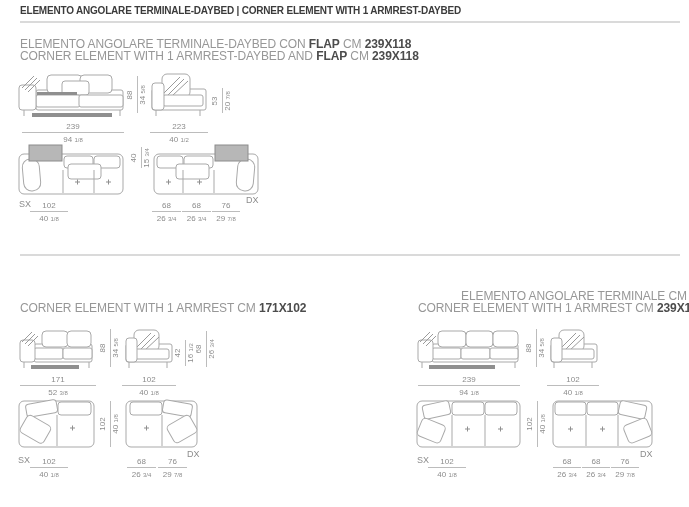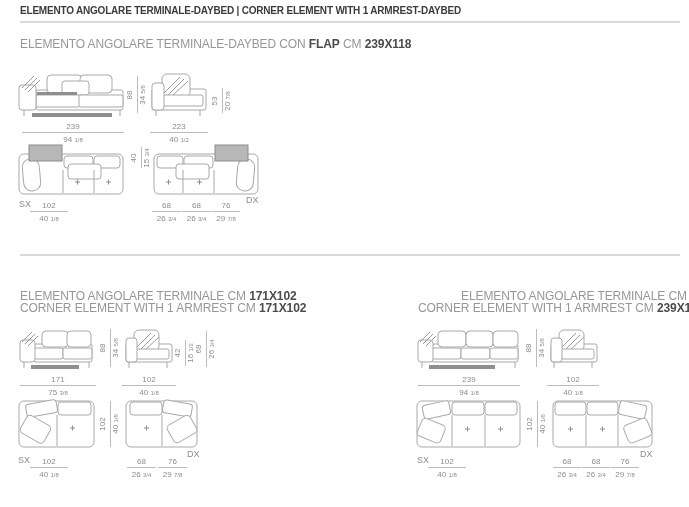--- a/index.html
+++ b/index.html
@@ -36,20 +36,21 @@
 </style>
 </head>
 <body>
 
 <div class="page">
 
   <div class="sec-title" style="left:20px; top:5px;">ELEMENTO ANGOLARE TERMINALE-DAYBED | CORNER ELEMENT WITH 1 ARMREST-DAYBED</div>
   <div class="rule" style="left:20px; top:21px; width:660px;"></div>
 
   <div class="sub" style="left:20px; top:37px;"><span>ELEMENTO ANGOLARE TERMINALE-DAYBED CON </span><b>FLAP</b><span> CM </span><b>239X118</b></div>
+  <div class="sub" style="left:20px; top:49px;"><span>CORNER ELEMENT WITH 1 ARMREST-DAYBED AND </span><b>FLAP</b><span> CM </span><b>239X118</b></div>
 
   <svg class="dwg" style="left:17px; top:69px;" width="110" height="52" viewBox="0 0 110 52">
     <rect class="fill-dark" x="15" y="44" width="80" height="4"></rect>
     <line x1="7" y1="41" x2="7" y2="47"></line>
     <line x1="103" y1="41" x2="103" y2="47"></line>
     <rect x="19" y="21" width="87" height="20" rx="2"></rect>
     <rect x="30" y="6" width="35" height="18" rx="4"></rect>
     <rect x="63" y="6" width="32" height="18" rx="4"></rect>
     <rect x="45" y="12" width="27" height="14" rx="3"></rect>
     <rect x="19" y="26" width="44" height="12" rx="2"></rect>
@@ -138,21 +139,20 @@
   </div>
   <div class="hdim" style="left:212px; top:201px; width:28px;">
     <span class="cm">76</span>
       <span class="bar"></span>
     <span class="in"><span>29</span>&nbsp;<span class="frac">7/8</span></span>
   </div>
   <div class="plan-label" style="left:246px; top:195px;">DX</div>
 
   <div class="rule" style="left:20px; top:254px; width:660px;"></div>
 
-  <div class="sub" style="left:20px; top:289px;"><span>ELEMENTO ANGOLARE TERMINALE CM </span><b>171X102</b></div>
   <div class="sub" style="left:20px; top:301px;"><span>CORNER ELEMENT WITH 1 ARMREST CM </span><b>171X102</b></div>
 
   <svg class="dwg" style="left:18px; top:326px;" width="78" height="46" viewBox="0 0 78 46">
     <rect class="fill-dark" x="13" y="39" width="48" height="4"></rect>
     <line x1="6" y1="36" x2="6" y2="42"></line>
     <line x1="71" y1="36" x2="71" y2="42"></line>
     <rect x="16" y="18" width="58" height="18" rx="2"></rect>
     <rect x="24" y="5" width="26" height="16" rx="4"></rect>
     <rect x="49" y="5" width="24" height="16" rx="4"></rect>
     <rect x="16" y="22" width="29" height="11" rx="2"></rect>
@@ -161,21 +161,21 @@
     <path class="nf" d="M4 16 L14 6 M7 18 L17 8 M10 20 L20 10"></path>
   </svg>
   <div class="vdim" style="left:99px; top:329px; height:38px;">
     <span class="lab cm">88</span>
       <span class="bar"></span>
     <span class="lab in"><span>34</span>&nbsp;<span class="frac">5/8</span></span>
   </div>
   <div class="hdim" style="left:20px; top:375px; width:76px;">
     <span class="cm">171</span>
       <span class="bar"></span>
-    <span class="in"><span>75</span>&nbsp;<span class="frac">3/8</span></span>
+    <span class="in"><span>52</span>&nbsp;<span class="frac">3/8</span></span>
   </div>
 
   <svg class="dwg" style="left:124px; top:326px;" width="50" height="46" viewBox="0 0 50 46">
     <line x1="5" y1="36" x2="5" y2="42"></line>
     <line x1="43" y1="36" x2="43" y2="42"></line>
     <rect x="2" y="18" width="46" height="18" rx="2"></rect>
     <rect x="10" y="4" width="25" height="21" rx="5"></rect>
     <path class="nf" d="M12 22 L27 7 M16 24 L31 9 M20 25 L35 11"></path>
     <rect x="11" y="23" width="34" height="10" rx="2"></rect>
     <rect x="2" y="12" width="11" height="24" rx="3"></rect>

